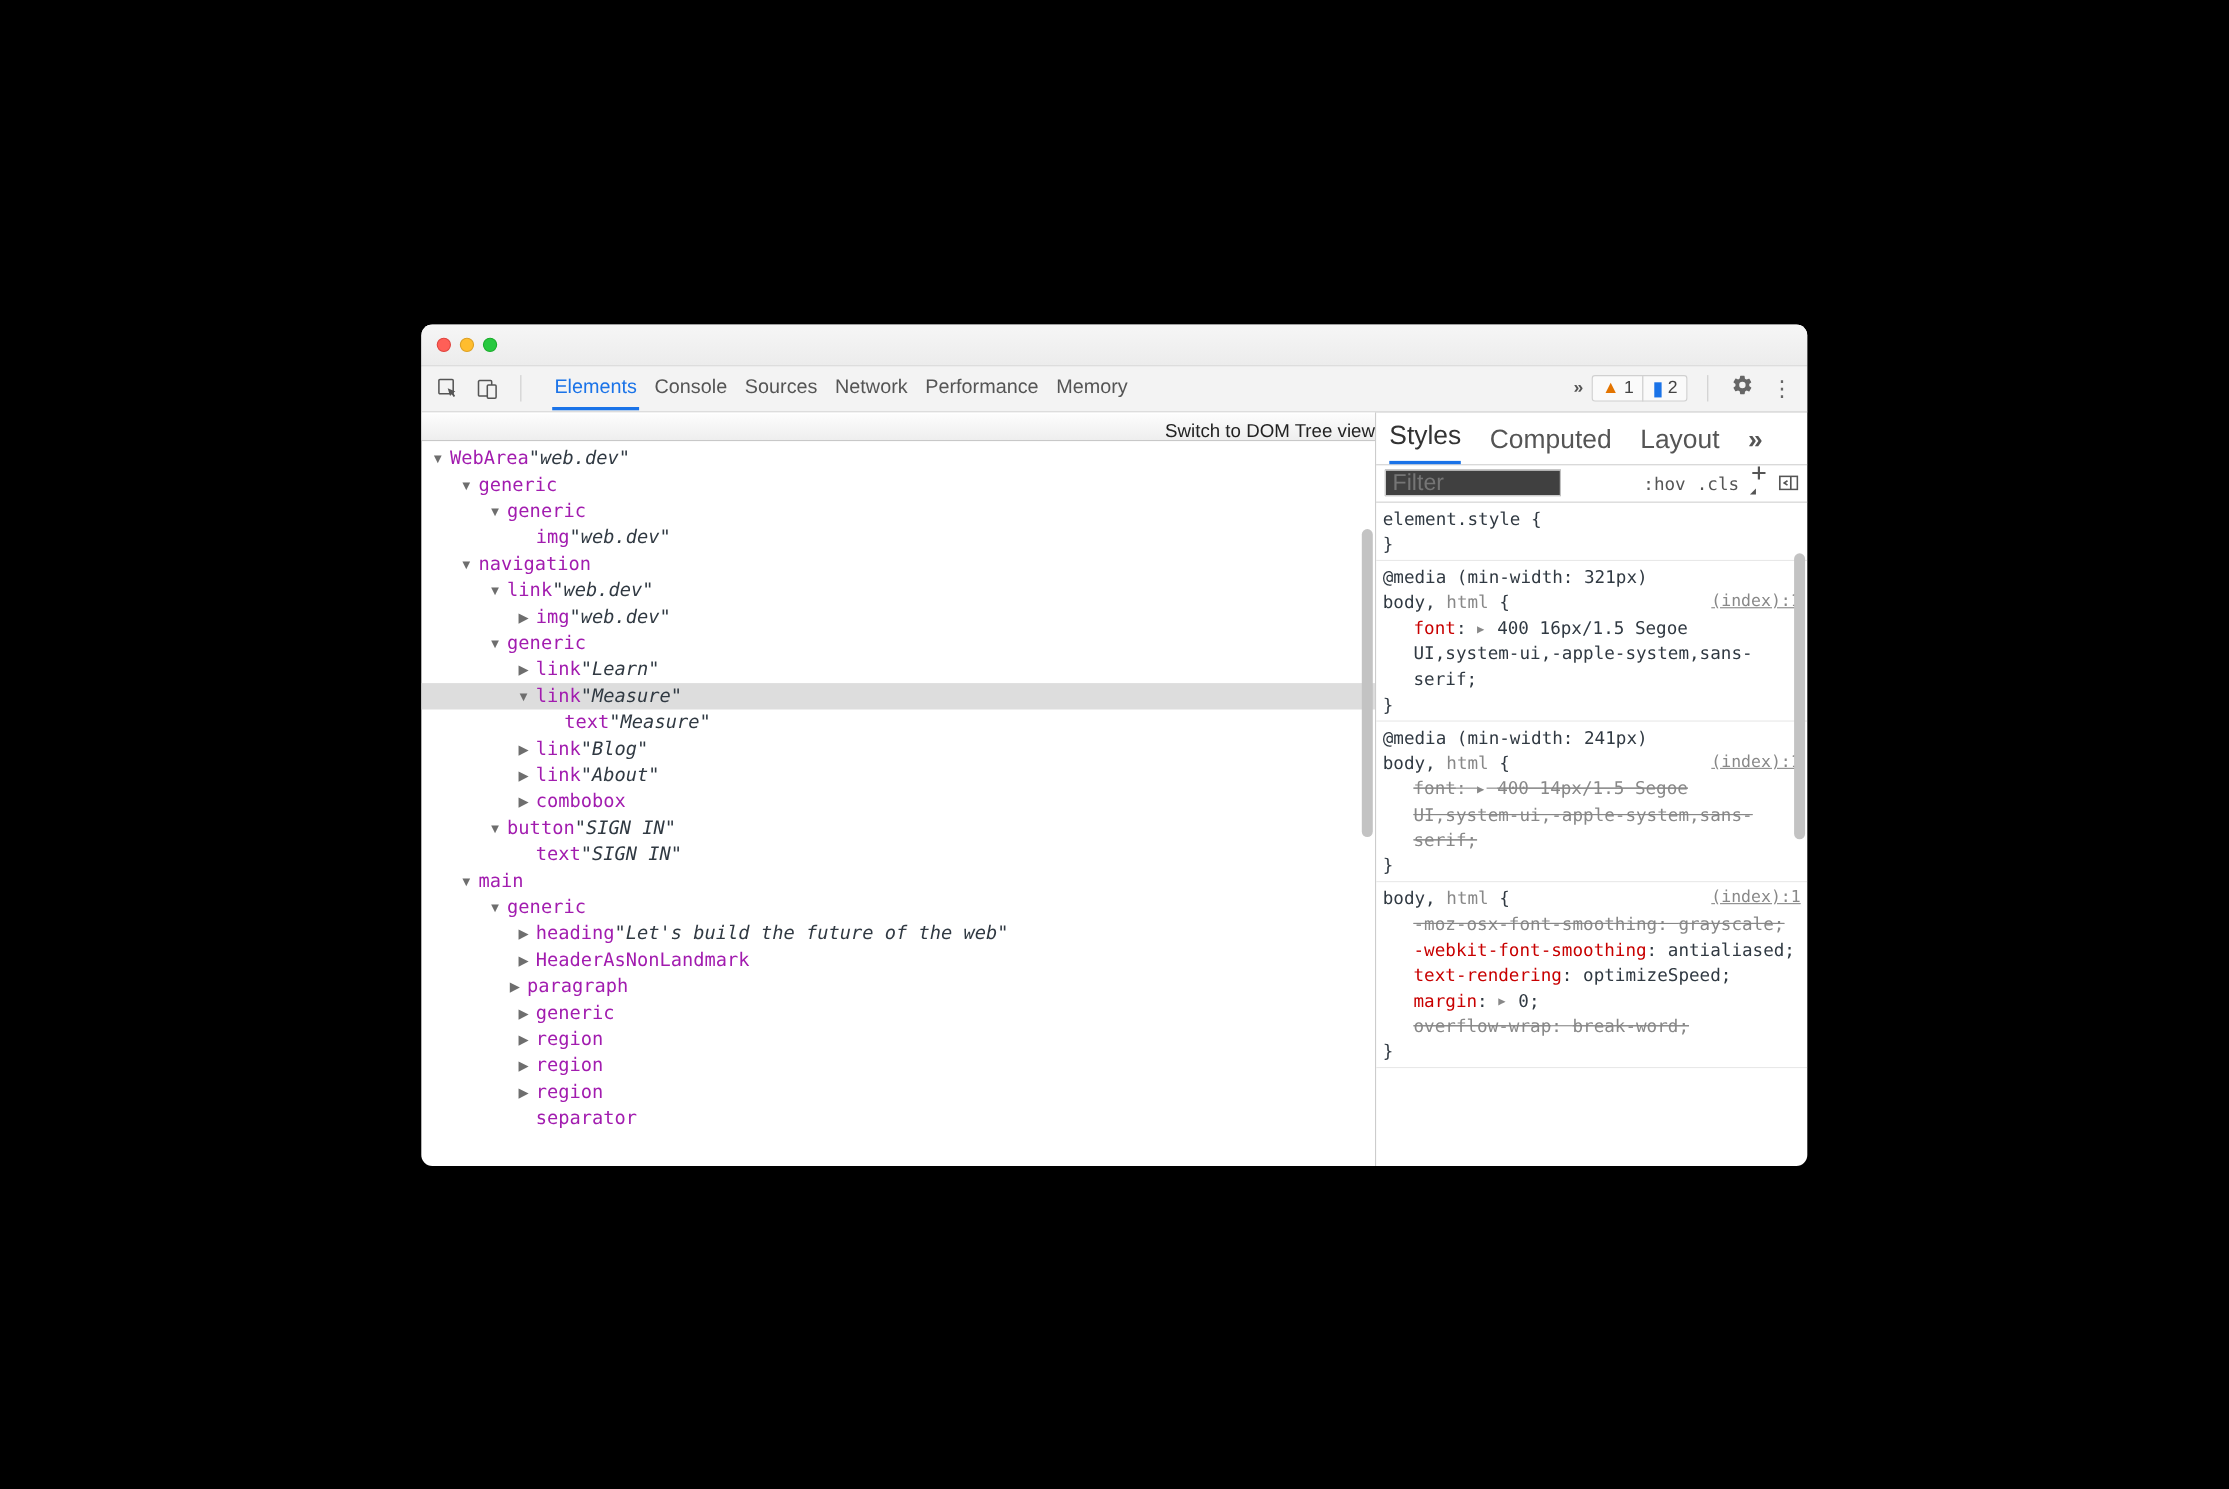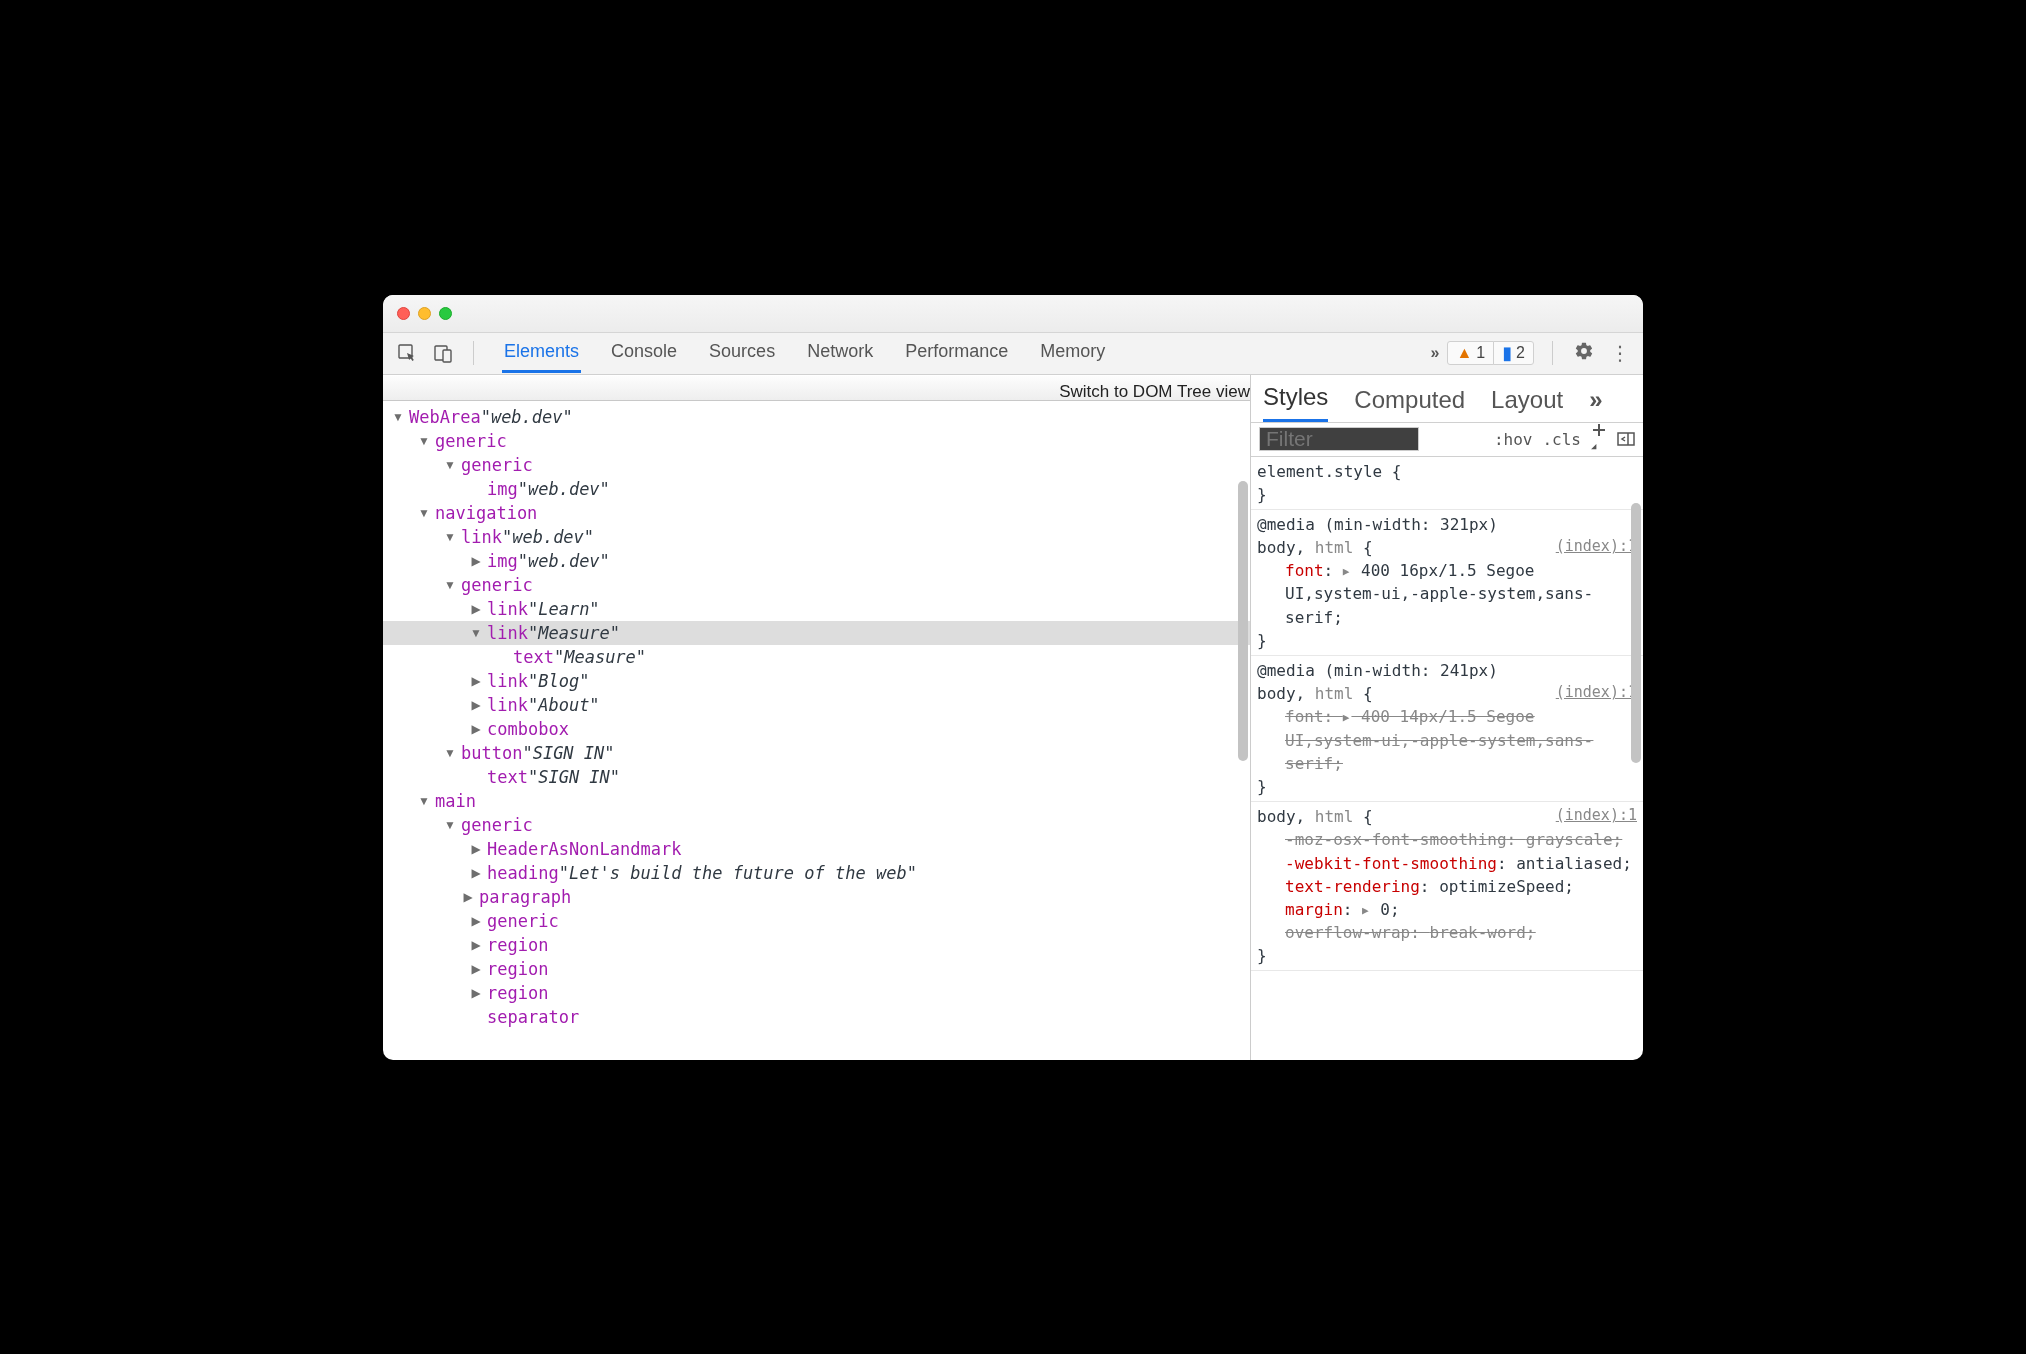--- a/index.html
+++ b/index.html
@@ -46,21 +46,21 @@
     padding: 0 10px;
     background: #f3f3f3;
     gap: 8px;
   }
   .tool-icon {
     width: 28px; height: 28px;
     display: flex; align-items: center; justify-content: center;
     color: #555;
   }
   .tool-sep { width: 1px; height: 24px; background: #ccc; margin: 0 8px; }
-  .tabs { display: flex; gap: 28px; margin-left: 12px; flex: 1; font-size: 18px; color: #555; }
+  .tabs { display: flex; gap: 12px; margin-left: 12px; flex: 1; font-size: 18px; color: #555; }
   .tab { padding: 8px 2px; cursor: pointer; }
   .tab.active { color: #1a73e8; border-bottom: 3px solid #1a73e8; }
   .toolbar-right { display: flex; align-items: center; gap: 10px; }
   .badge { display: flex; align-items: center; gap: 4px; padding: 2px 8px; border: 1px solid #d0d0d0; border-radius: 3px; font-size: 16px; color: #444; background: #fafafa; }
   .badge-row { display:flex; align-items:center; gap:0; }
   .badge-row .badge { border-radius:0; margin-left:-1px; }
   .badge-row .badge:first-child { border-top-left-radius:3px; border-bottom-left-radius:3px; margin-left:0;}
   .badge-row .badge:last-child { border-top-right-radius:3px; border-bottom-right-radius:3px;}
   .gear, .dots { color: #666; font-size: 20px; width:26px; text-align:center; }
   .content { flex: 1; display: flex; min-height: 0; }
@@ -259,26 +259,26 @@
           <div class="row" style="padding-left: 34px;">
             <span class="arrow open"></span>
             <span class="role">main</span>
           </div>
           <div class="row" style="padding-left: 60px;">
             <span class="arrow open"></span>
             <span class="role">generic</span>
           </div>
           <div class="row" style="padding-left: 86px;">
             <span class="arrow closed"></span>
-            <span class="role">HeaderAsNonLandmark</span>
-          </div>
-          <div class="row" style="padding-left: 86px;">
-            <span class="arrow closed"></span>
             <span class="role">heading</span>
             <span class="name"> "Let's build the future of the web"</span>
+          </div>
+          <div class="row" style="padding-left: 86px;">
+            <span class="arrow closed"></span>
+            <span class="role">HeaderAsNonLandmark</span>
           </div>
           <div class="row" style="padding-left: 78px;">
             <span class="arrow closed"></span>
             <span class="role">paragraph</span>
           </div>
           <div class="row" style="padding-left: 86px;">
             <span class="arrow closed"></span>
             <span class="role">generic</span>
           </div>
           <div class="row" style="padding-left: 86px;">

